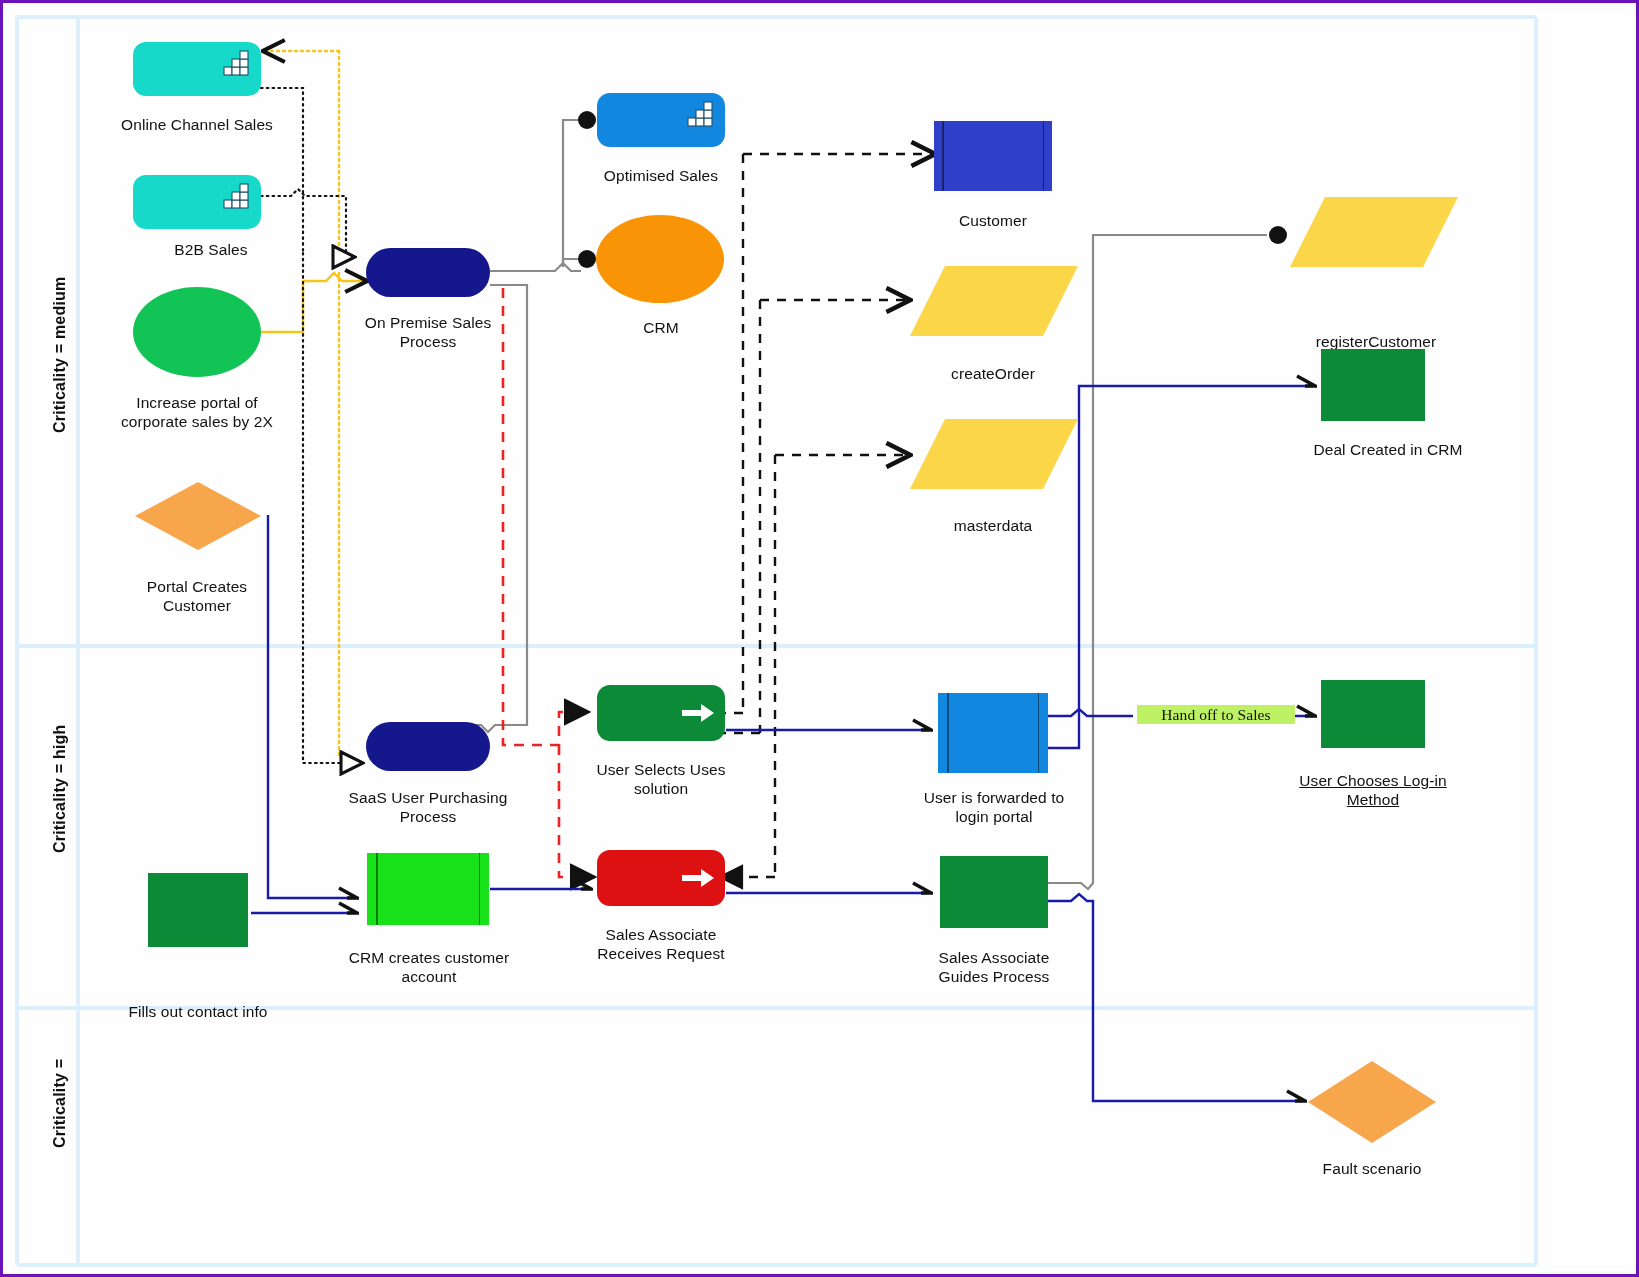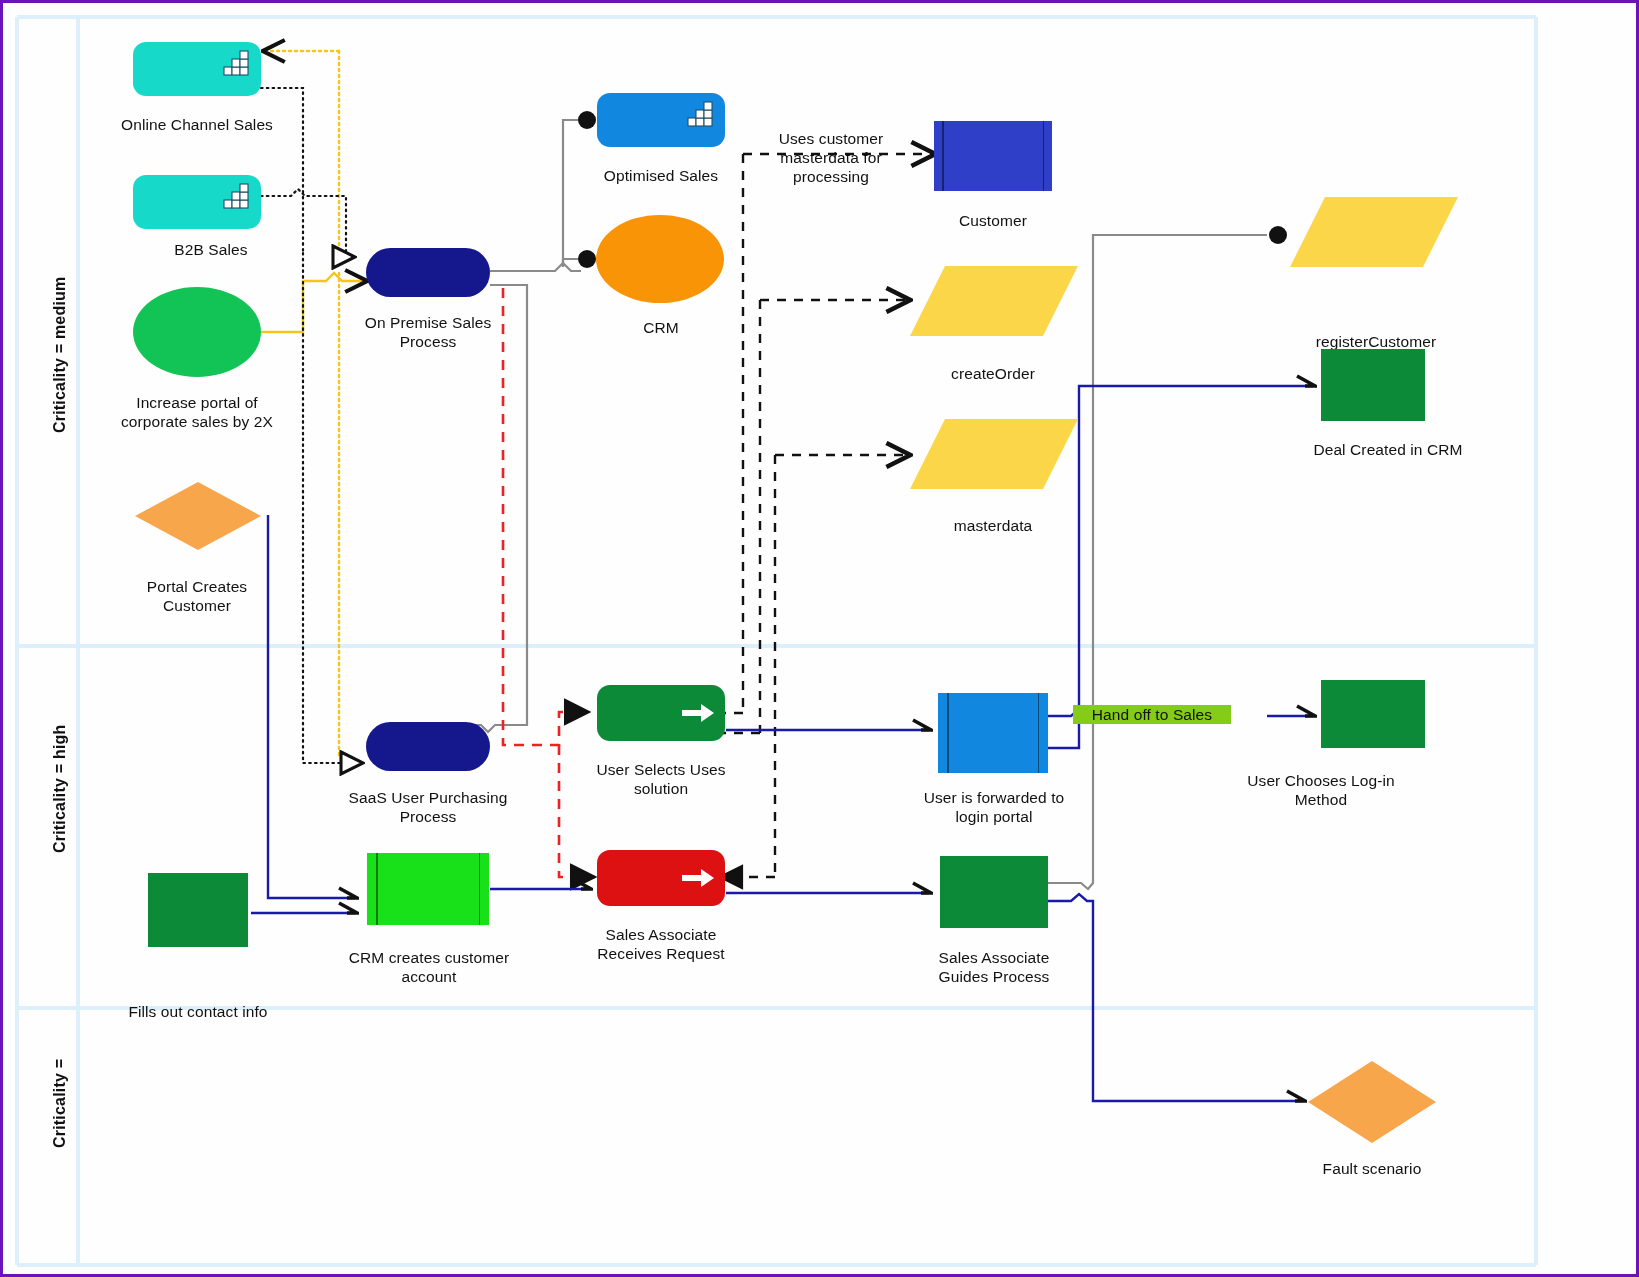--- a/index.html
+++ b/index.html
@@ -226,35 +226,34 @@
   </div>
   <div class="lbl" style="left:578px;top:922px;width:160px;">Sales Associate Receives Request</div>
 
   <div class="node blue-comp" style="left:935px;top:690px;width:110px;height:80px;">
     <div class="vline" style="left:9px;"></div>
     <div class="vline" style="right:9px;"></div>
   </div>
   <div class="lbl" style="left:910px;top:785px;width:162px;">User is forwarded to login portal</div>
 
   <div class="node dark-green" style="left:1318px;top:677px;width:104px;height:68px;"></div>
-  <div class="lbl" style="left:1233px;top:768px;width:170px;">User Chooses Log-in Method</div>
+  <div class="lbl" style="left:1285px;top:768px;width:170px;text-decoration:underline;">User Chooses Log-in Method</div>
 
   <div class="node dark-green" style="left:145px;top:870px;width:100px;height:74px;"></div>
   <div class="lbl" style="left:114px;top:999px;width:162px;">Fills out contact info</div>
 
   <div class="node bright-green" style="left:364px;top:850px;width:122px;height:72px;">
     <div class="vline" style="left:9px;"></div>
     <div class="vline" style="right:9px;"></div>
   </div>
   <div class="lbl" style="left:345px;top:945px;width:162px;">CRM creates customer account</div>
 
   <div class="node dark-green" style="left:937px;top:853px;width:108px;height:72px;"></div>
   <div class="lbl" style="left:910px;top:945px;width:162px;">Sales Associate Guides Process</div>
 
   <svg class="node" style="left:1304px;top:1057px;width:130px;height:84px;">
     <polygon points="65,1 129,42 65,83 1,42" fill="#f7a64c"></polygon>
   </svg>
   <div class="lbl" style="left:1288px;top:1156px;width:162px;">Fault scenario</div>
 
-  <div class="lbl" style="left:752px;top:126px;width:152px;">Uses customer masterdata for processing</div>
-  <div class="lbl" style="left:1070px;top:702px;width:158px;background:#84cc16;">Hand off to Sales</div>
+  <div class="lbl" style="left:1134px;top:702px;width:158px;background:#bef264;font-family:Liberation Serif, serif;">Hand off to Sales</div>
 
 </div>
 
 </body></html>

